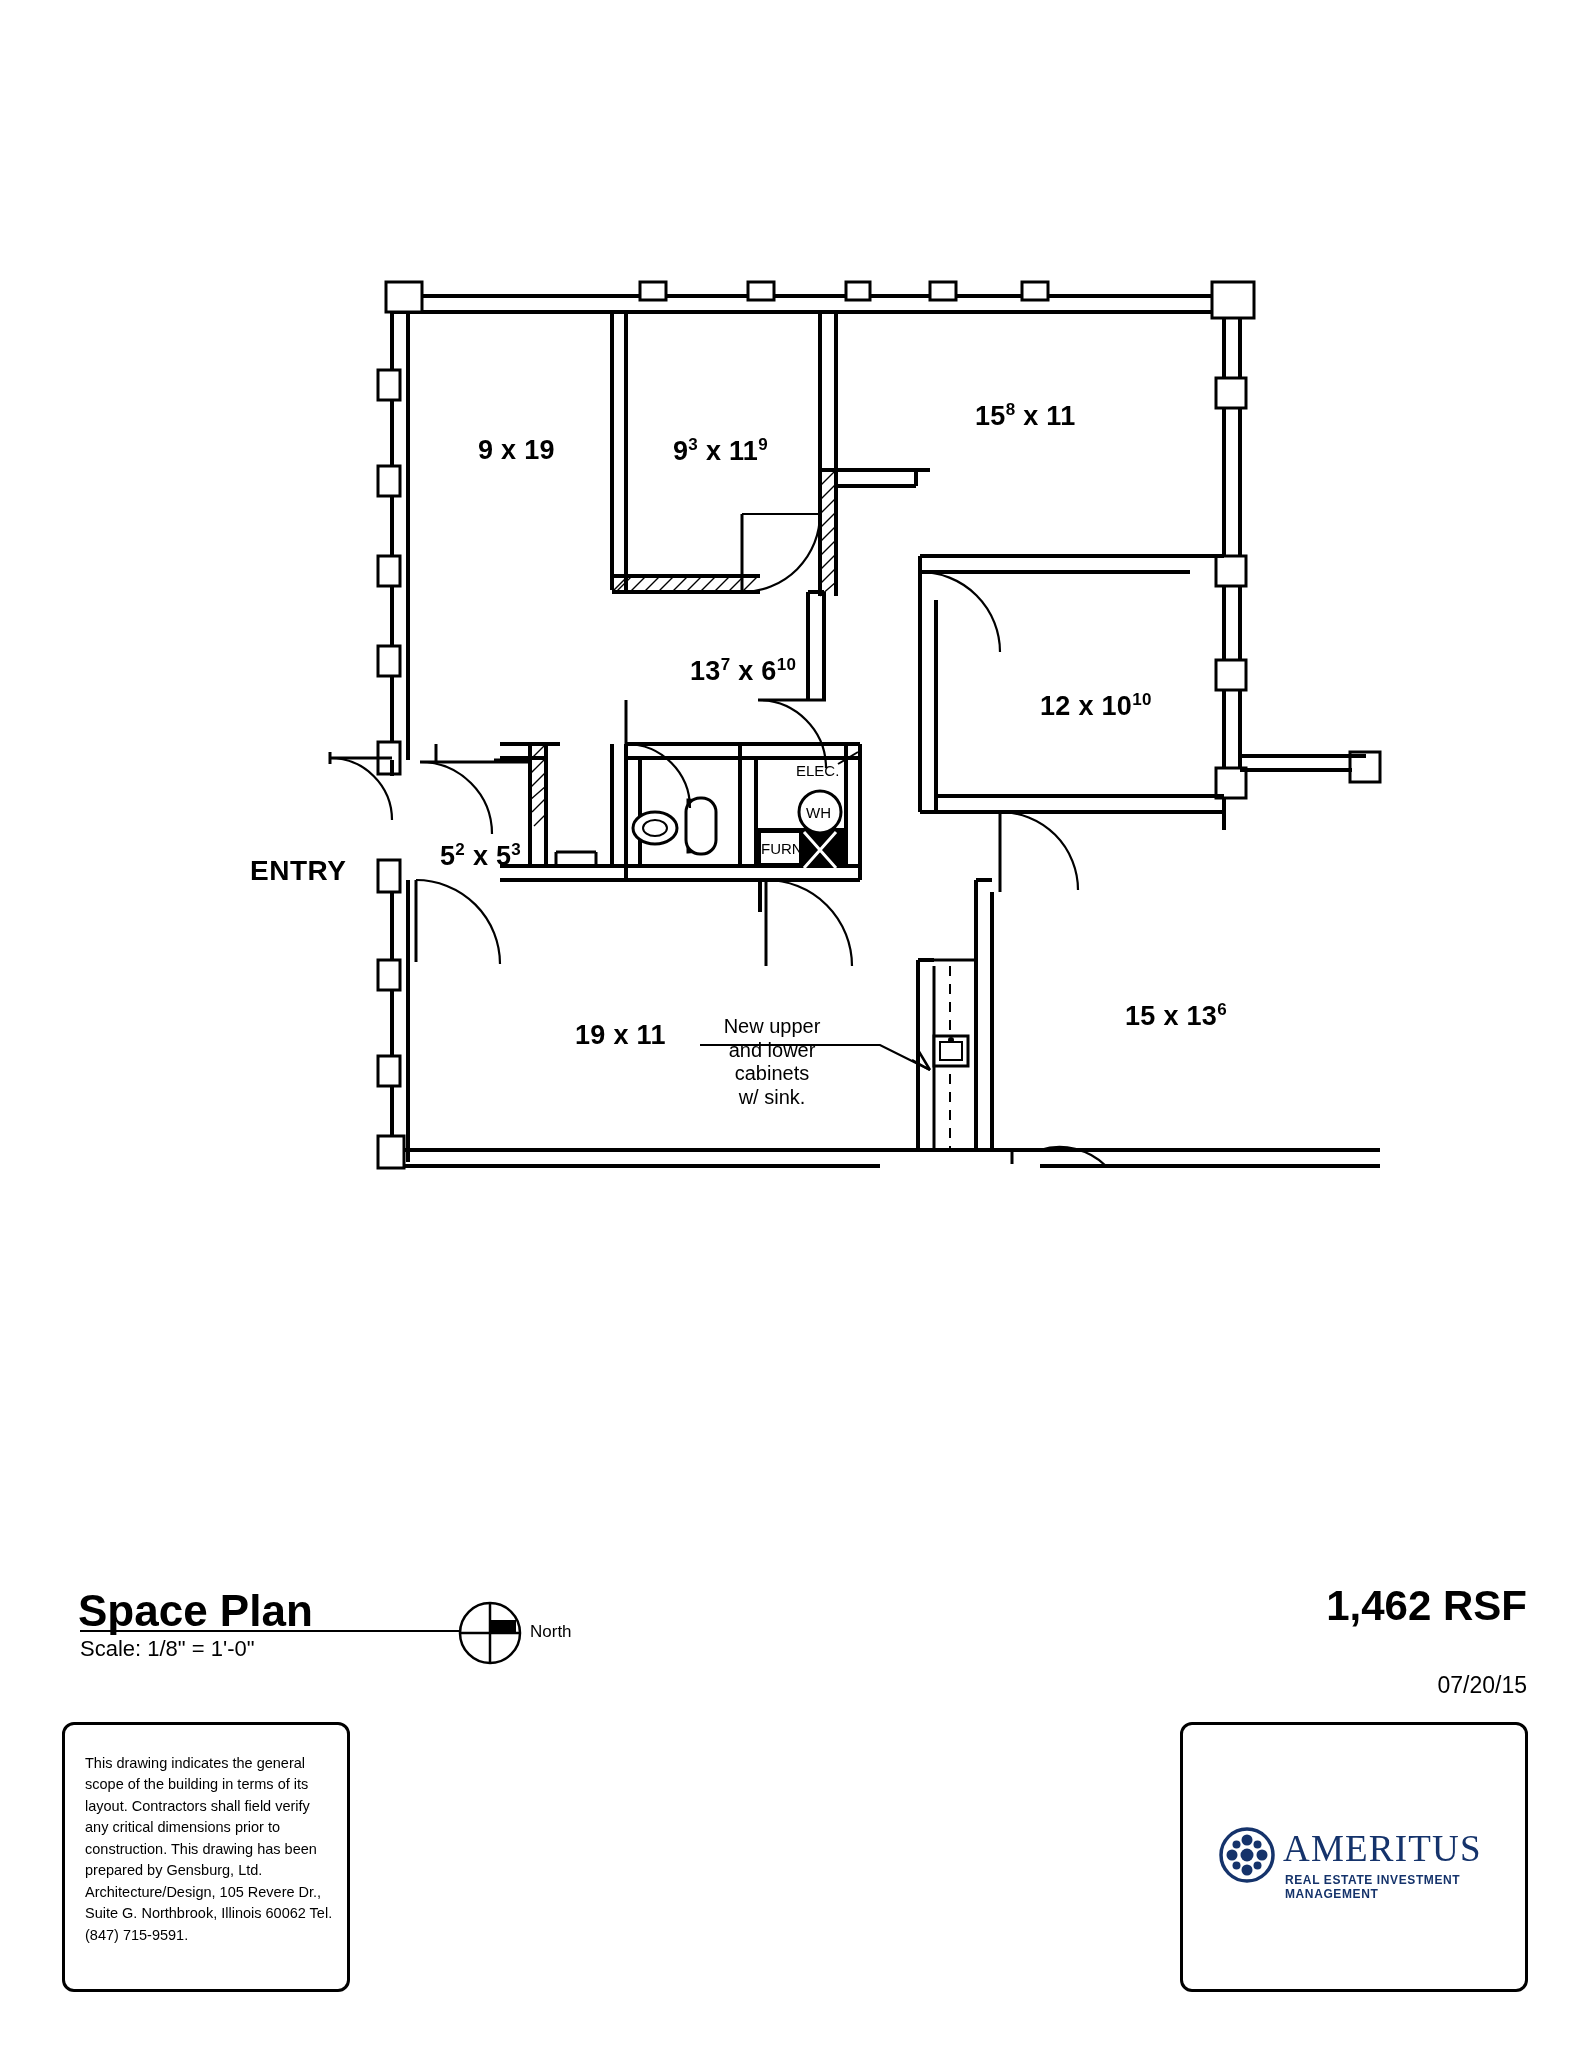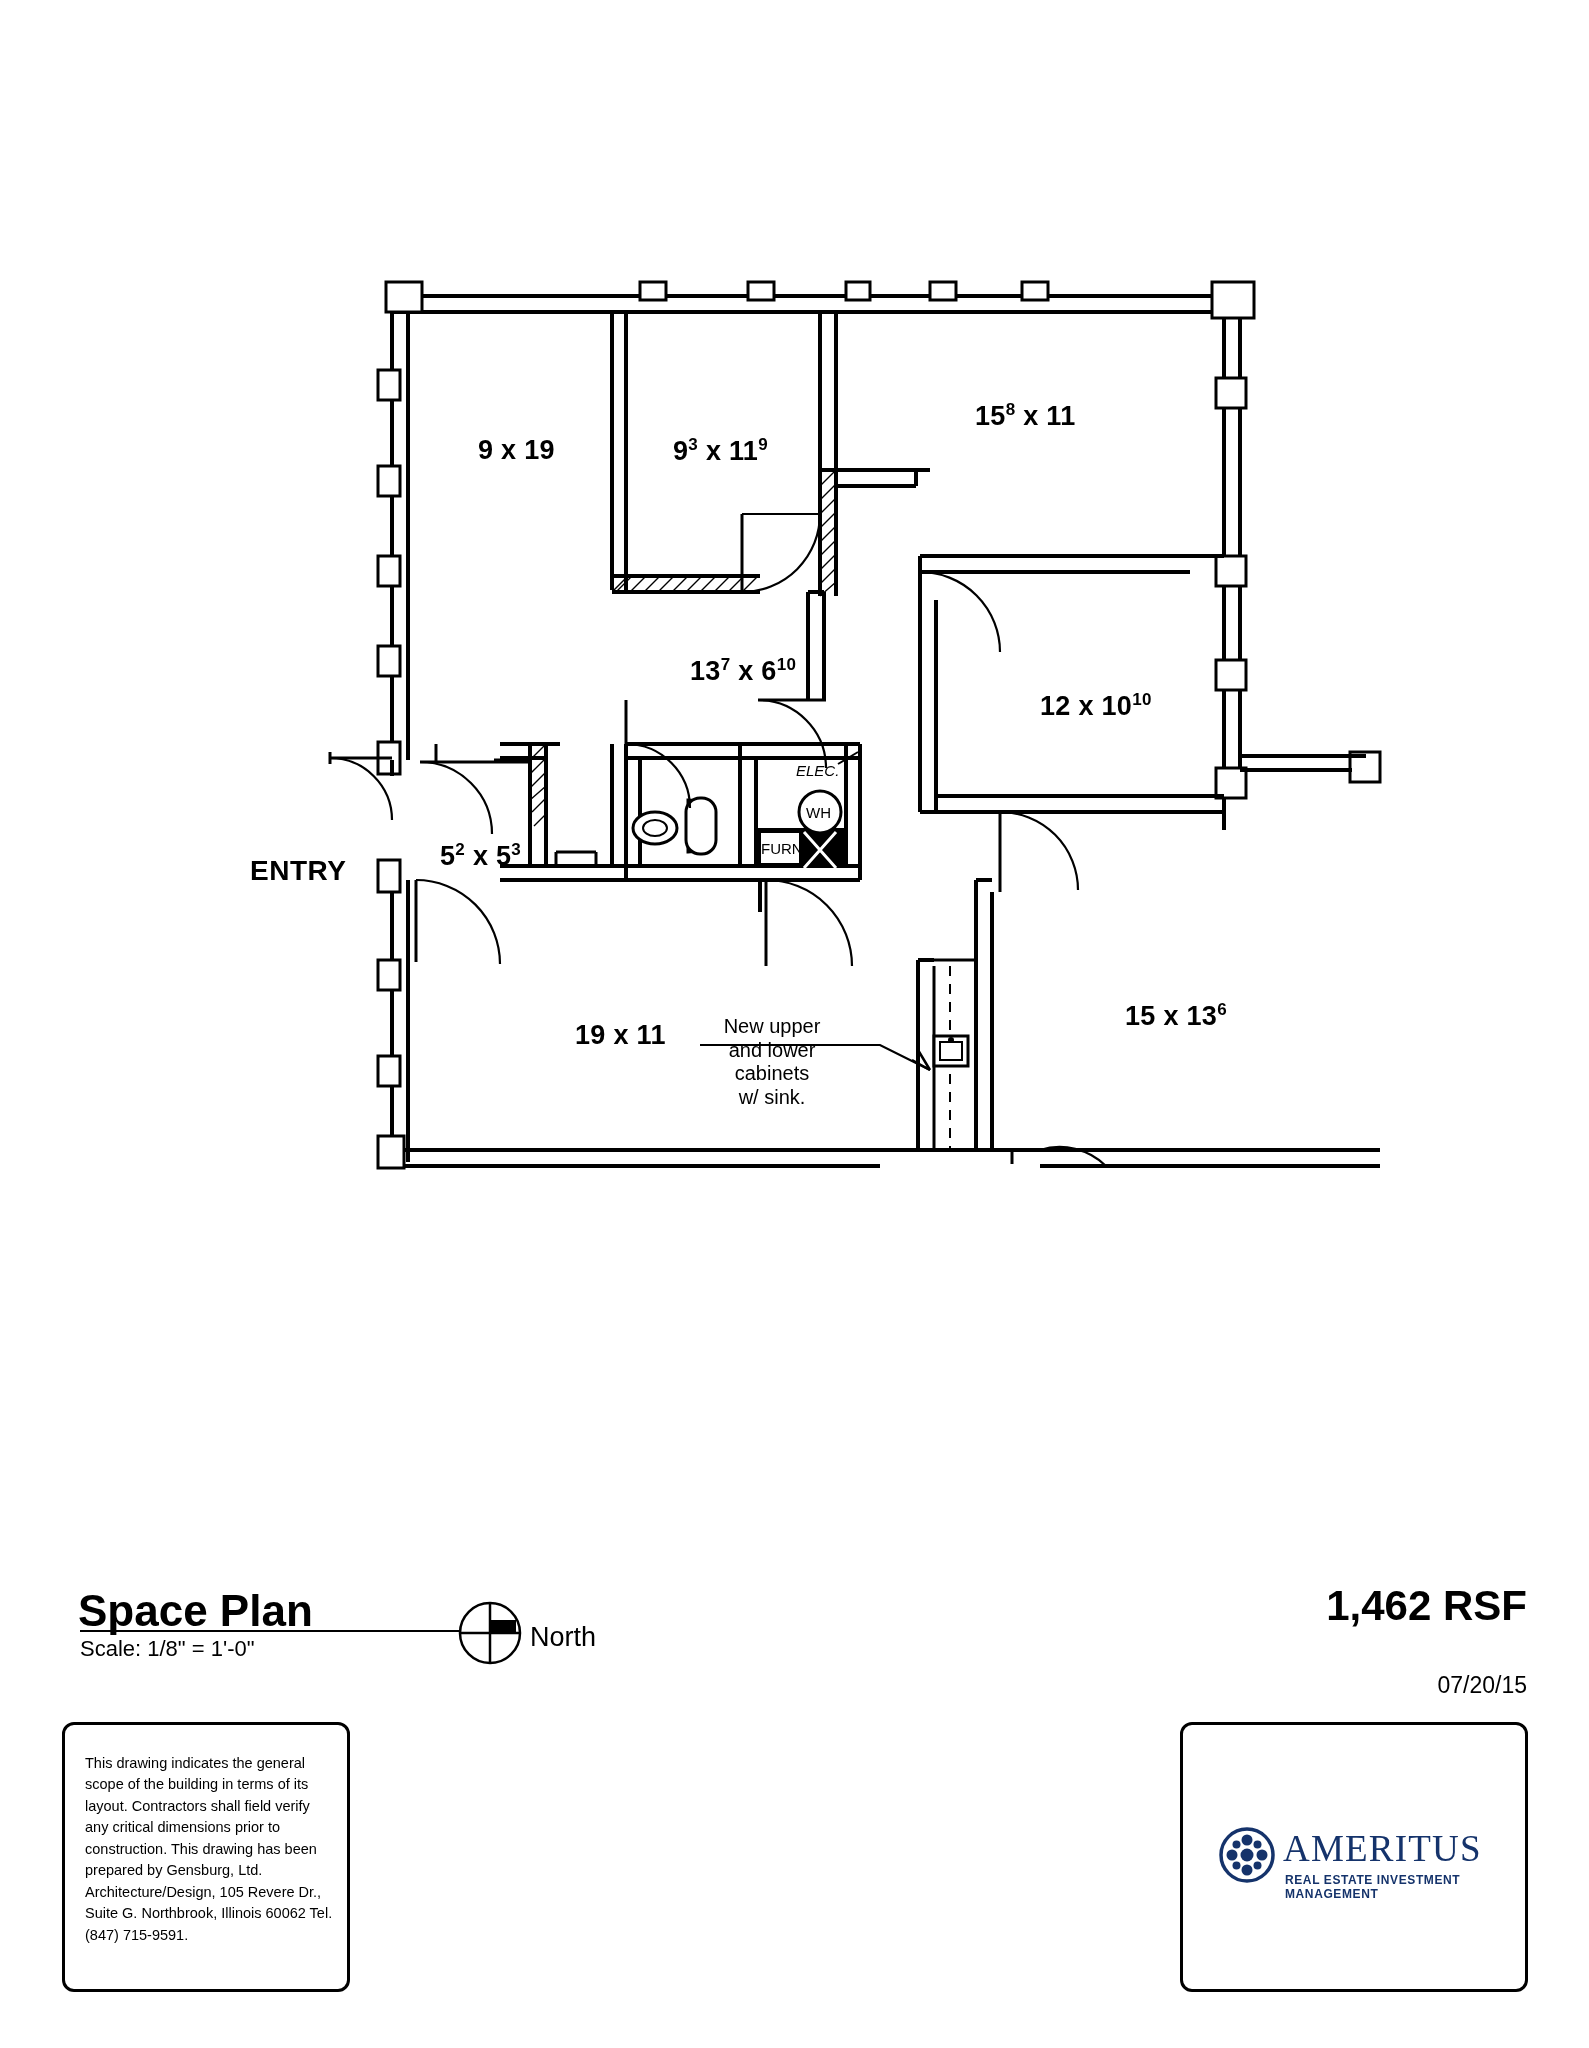--- a/index.html
+++ b/index.html
@@ -100,21 +100,21 @@
     position: absolute;
     left: 455px;
     top: 98px;
     width: 70px;
     height: 70px;
   }
   #north-label {
     position: absolute;
     left: 530px;
     top: 122px;
-    font-size: 27px;
+    font-size: 17px;
     font-weight: 400;
   }
   #rsf {
     position: absolute;
     right: 62px;
     top: 82px;
     font-size: 42px;
     font-weight: 700;
   }
   #date {
@@ -419,21 +419,21 @@
   <div class="room-label" style="left:440px; top:840px;"><span>5</span><sup>2</sup> <span>x 5</span><sup>3</sup></div>
 
   <div class="room-label" style="left:575px; top:1020px;"><span>19 x 11</span></div>
 
   <div class="room-label" style="left:1125px; top:1000px;"><span>15 x 13</span><sup>6</sup></div>
 
   <div class="entry-label" style="left:250px; top:855px;">ENTRY</div>
 
   <div class="small-note" style="left:707px; top:1015px; width:130px;">New upper<br>and lower<br>cabinets<br>w/ sink.</div>
 
-  <div class="tiny-tag" style="left:796px; top:762px;font-style:italic;">ELEC.</div>
+  <div class="tiny-tag" style="left:796px; top:762px;">ELEC.</div>
   <div class="tiny-tag" style="left:806px; top:804px; font-size:15px;">WH</div>
   <div class="tiny-tag" style="left:761px; top:840px;">FURN.</div>
 </div>
 
 <div id="bottom">
 
   <div id="space-plan-title">Space Plan</div>
   <div id="scale-rule"></div>
   <div id="scale-text">Scale: 1/8" = 1'-0"</div>
 

